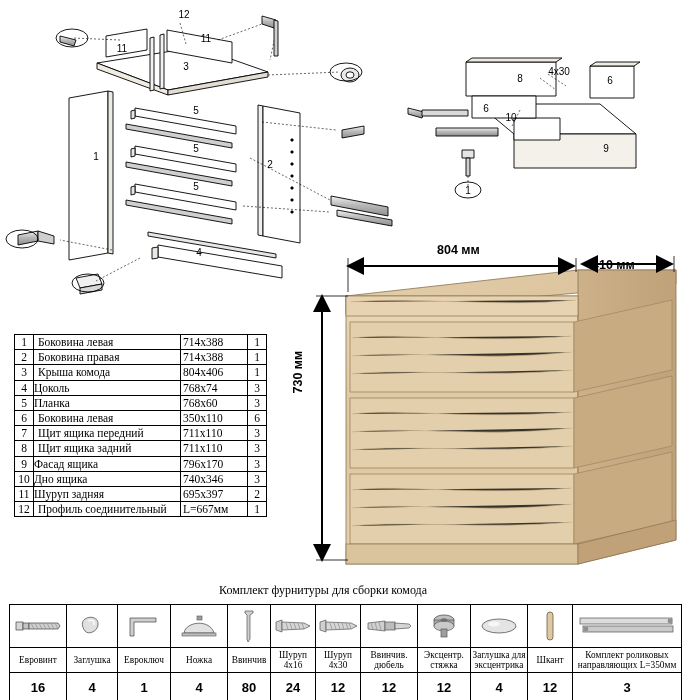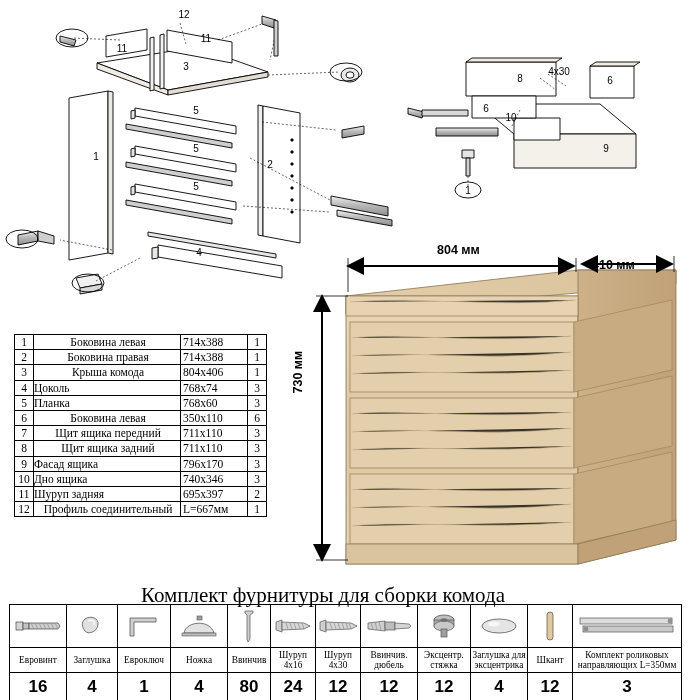--- a/index.html
+++ b/index.html
@@ -4,39 +4,39 @@
 <style>
   html,body{margin:0;padding:0;background:#ffffff;}
   body{width:689px;height:700px;position:relative;font-family:"Liberation Serif",serif;color:#000;overflow:hidden;}
   .layer{position:absolute;left:0;top:0;width:689px;height:700px;}
   svg{display:block;}
 
   
   .parts{position:absolute;left:14px;top:334px;border-collapse:collapse;font-size:11.5px;}
   .parts td{border:1px solid #000;padding:0 2px;height:14.2px;line-height:14.2px;white-space:nowrap;}
   .parts td.num{width:14px;text-align:center;}
-  .parts td.nm{width:140px;text-align:center;padding-left:4px;}
+  .parts td.nm{width:140px;text-align:left;padding-left:4px;}
   .parts td.nm.ind{text-align:left;padding-left:0;}
   .parts td.dim{width:62px;}
   .parts td.qt{width:14px;text-align:center;}
 
   
   .dimlabel{position:absolute;font-family:"Liberation Sans",sans-serif;font-weight:bold;font-size:12.5px;}
   #dim-width{left:425px;top:243px;margin-left:12px;}
   #dim-depth{left:592px;top:258px;}
   #dim-height{left:291px;top:380px;width:14px;text-align:center;line-height:13px;}
   #dim-height span{display:block;transform:rotate(-90deg);transform-origin:center;white-space:nowrap;}
 
   
-  .fit-title{position:absolute;left:0;top:583px;width:646px;text-align:center;font-size:21px;}
+  .fit-title{position:absolute;left:0;top:583px;width:646px;text-align:center;font-size:12px;}
   .fittings{position:absolute;left:9px;top:604px;border-collapse:collapse;font-size:9.3px;font-family:"Liberation Serif",serif;}
   .fittings td{border:1px solid #000;text-align:center;vertical-align:middle;}
   .fittings tr.icons td{height:42px;padding:0;}
   .fittings tr.names td{height:24px;line-height:10.5px;padding:0 1px;}
-  .fittings tr.counts td{height:26px;font-size:17px;font-weight:bold;font-family:"Liberation Sans",sans-serif;margin-top:44px;}
+  .fittings tr.counts td{height:26px;font-size:13px;font-weight:bold;font-family:"Liberation Sans",sans-serif;margin-top:44px;}
   .cw1{width:56px}.cw2{width:50px}.cw3{width:52px}.cw4{width:56px}.cw5{width:42px}
   .cw6{width:44px}.cw7{width:44px}.cw8{width:56px}.cw9{width:52px}.cw10{width:56px}
   .cw11{width:44px}.cw12{width:108px}
   .fit-ic{display:block;margin:0 auto;}
 
   
   .lbl{font-family:"Liberation Sans",sans-serif;font-size:10px;}
 </style>
 </head>
 <body>

